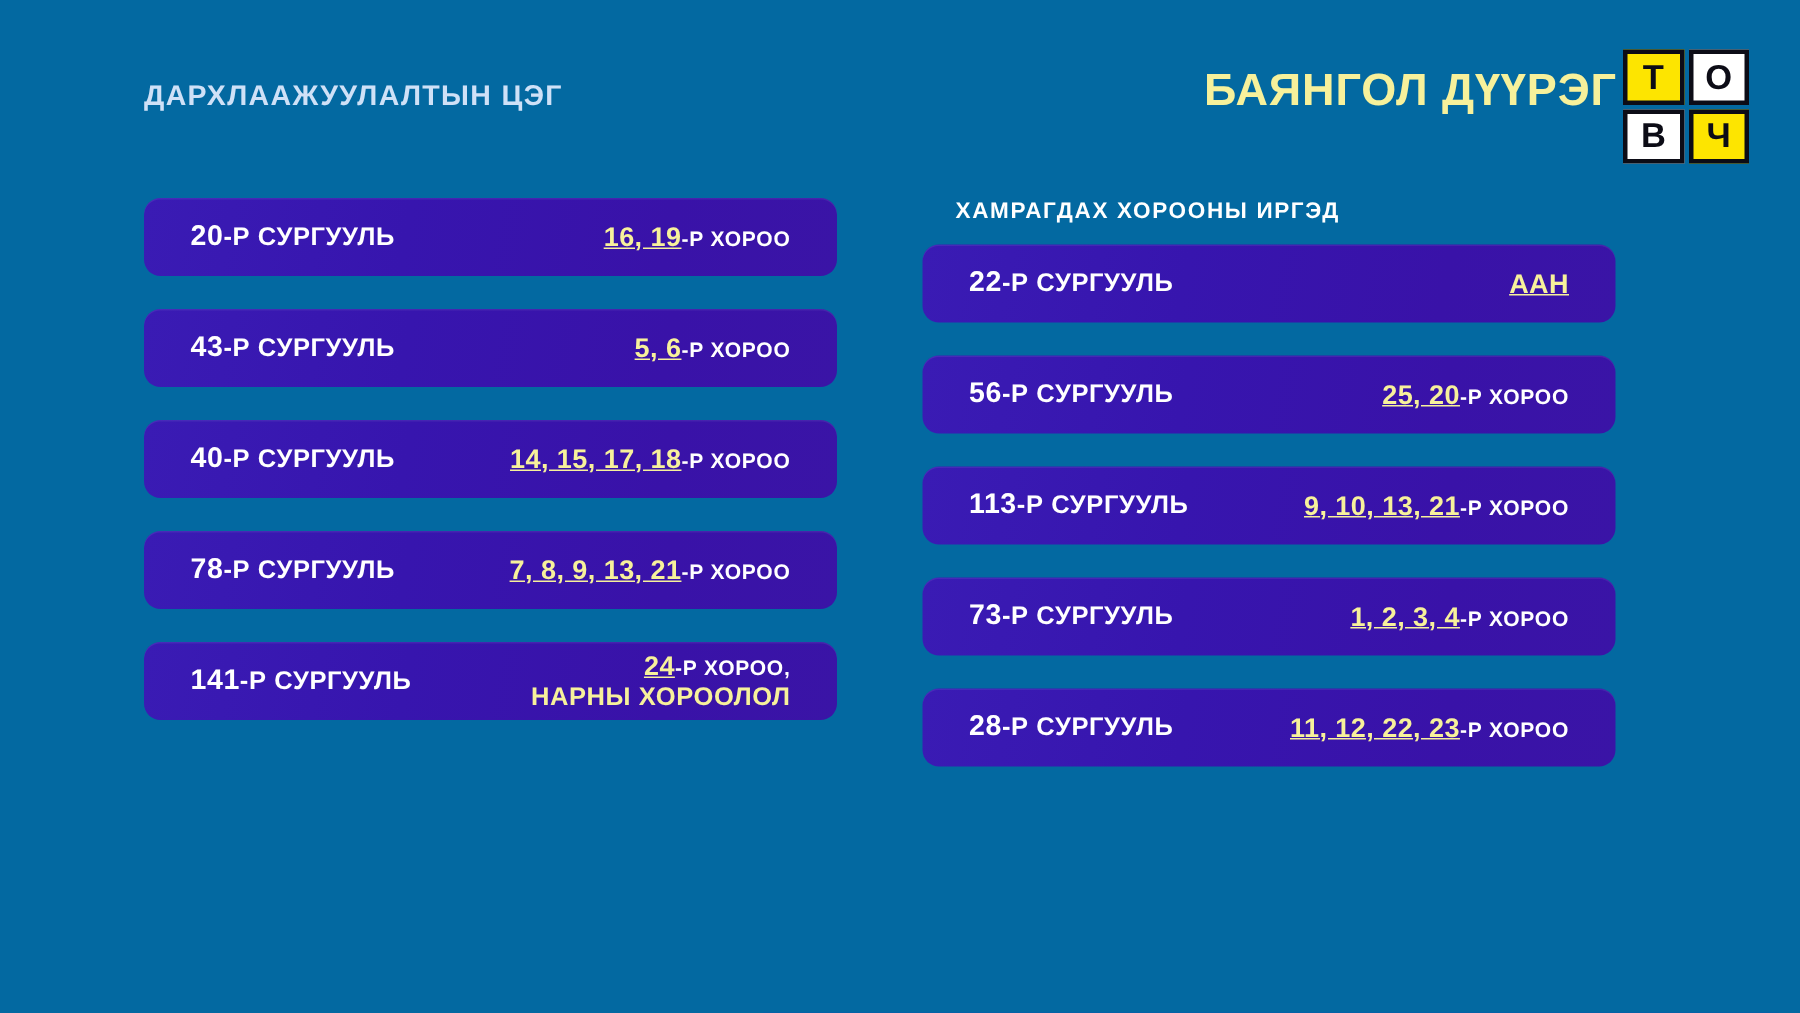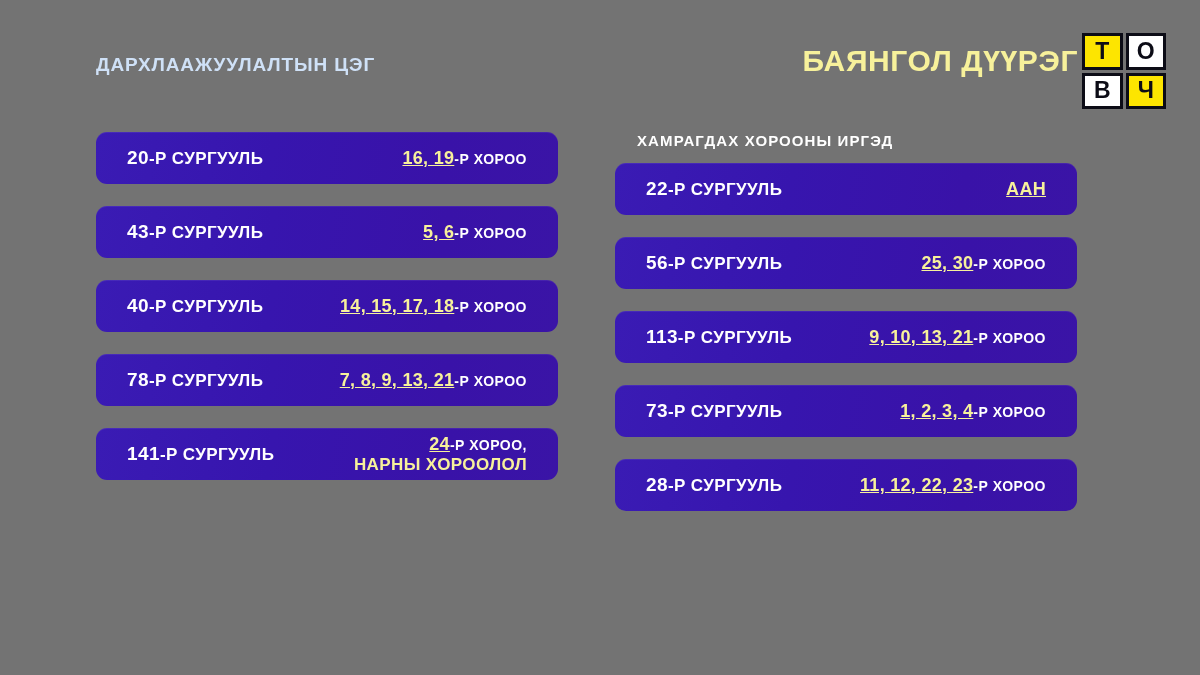--- a/index.html
+++ b/index.html
@@ -11,21 +11,21 @@
     height: 675px;
     overflow: hidden;
     background: #1050B5;
     font-family: "Liberation Sans", sans-serif;
     -webkit-font-smoothing: antialiased;
   }
   .screen {
     position: relative;
     width: 1200px;
     height: 675px;
-    background: #737373;
+    background: #0369a1;
   }
 
   
   .header-left {
     position: absolute;
     left: 96px;
     top: 54px;
     font-size: 19px;
     font-weight: bold;
     letter-spacing: 0.9px;
@@ -203,21 +203,21 @@
     <div id="rows-right">
         <div class="row">
           <div class="row-name"><span class="num">22</span><span>-р сургууль</span></div>
           <div class="row-value">
             <span class="val-line"><span class="hl">ААН</span></span>
           </div>
         </div>
         <div class="row">
           <div class="row-name"><span class="num">56</span><span>-р сургууль</span></div>
           <div class="row-value">
-            <span class="val-line"><span class="hl">25, 30</span><span class="suffix">-р хороо</span></span>
+            <span class="val-line"><span class="hl">25, 20</span><span class="suffix">-р хороо</span></span>
           </div>
         </div>
         <div class="row">
           <div class="row-name"><span class="num">113</span><span>-р сургууль</span></div>
           <div class="row-value">
             <span class="val-line"><span class="hl">9, 10, 13, 21</span><span class="suffix">-р хороо</span></span>
           </div>
         </div>
         <div class="row">
           <div class="row-name"><span class="num">73</span><span>-р сургууль</span></div>

